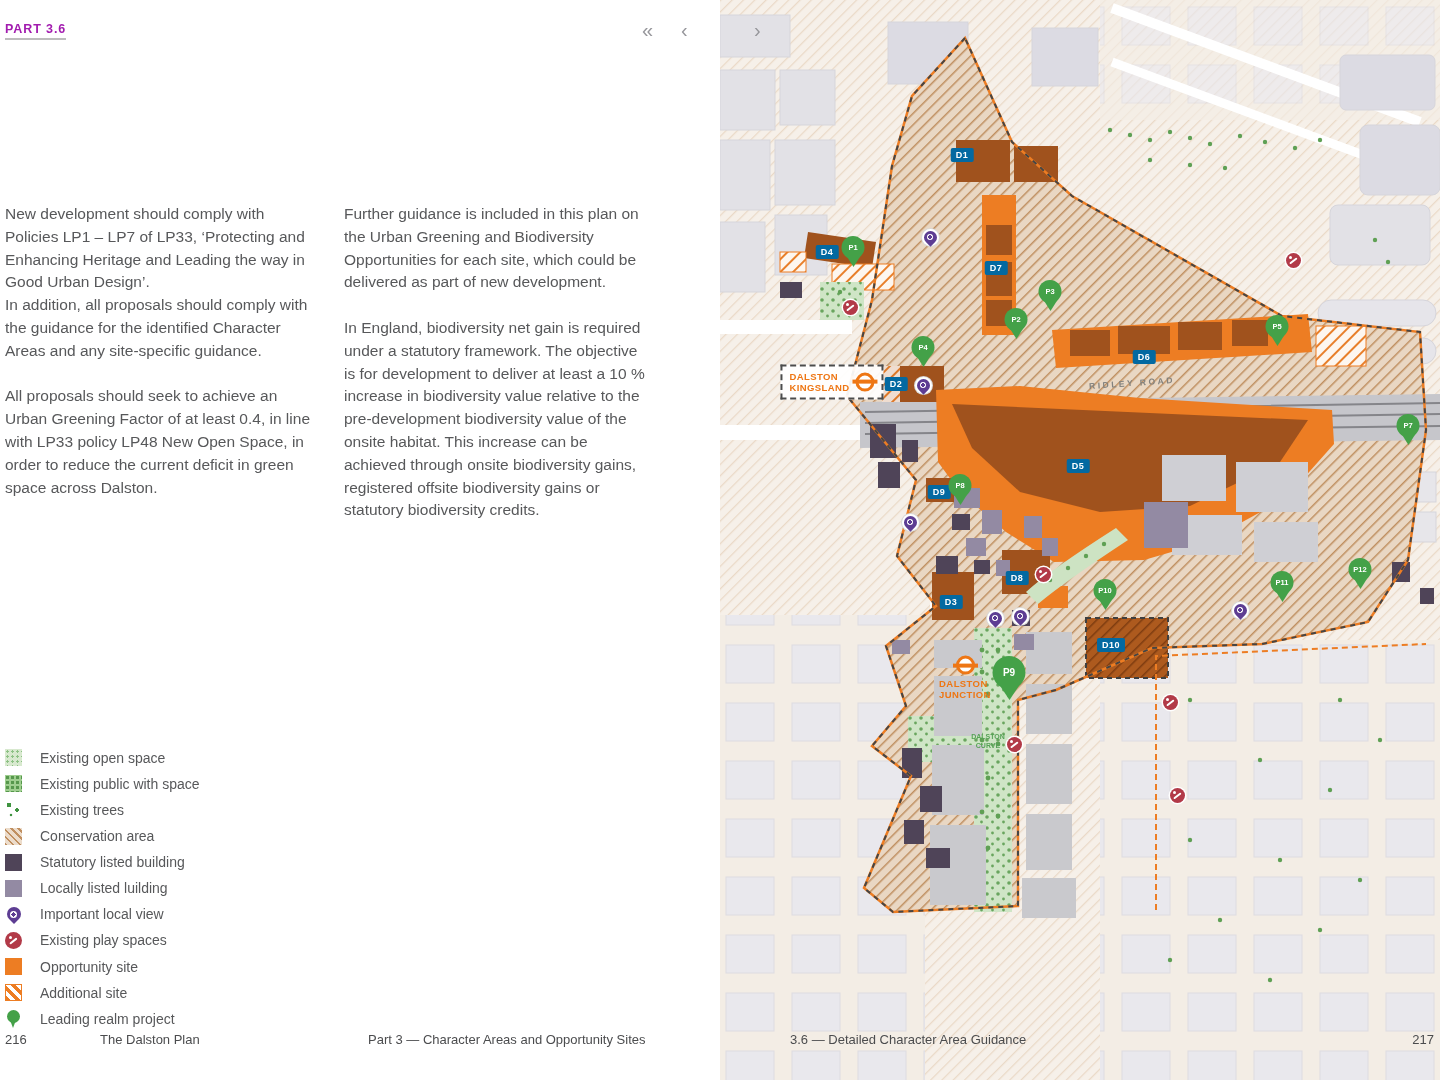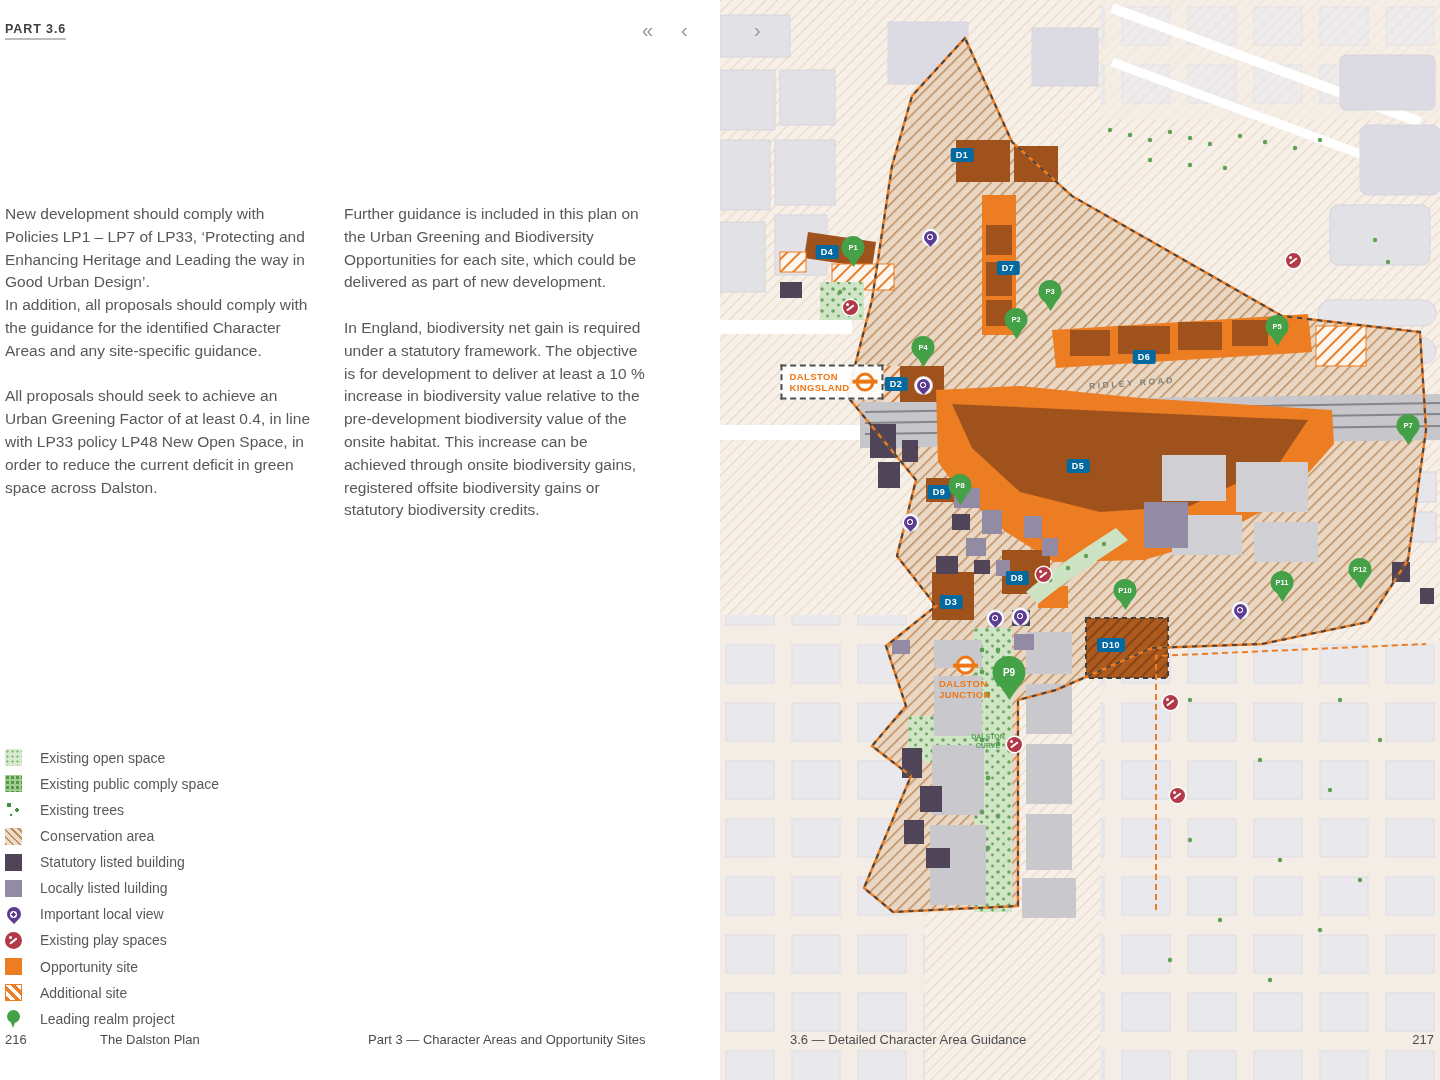--- a/index.html
+++ b/index.html
@@ -1,21 +1,21 @@
 <!DOCTYPE html>
 <html><head>
 <meta charset="utf-8">
 <style>
   html,body{margin:0;padding:0;}
   body{width:1440px;height:1080px;position:relative;overflow:hidden;
        font-family:"Liberation Sans",sans-serif;background:#fff;}
   
   .left-page{position:absolute;left:0;top:0;width:720px;height:1080px;background:#fff;}
   .part-label{position:absolute;left:5px;top:22px;font-size:12.5px;font-weight:bold;
-      letter-spacing:.9px;color:#404040;border-bottom:2px solid #bdbdbd;padding-bottom:2px;}
+      letter-spacing:.9px;color:#a21caf;border-bottom:2px solid #bdbdbd;padding-bottom:2px;}
   .page-title{position:absolute;left:5px;top:54px;width:560px;font-size:22.5px;line-height:1.32;
       font-weight:bold;color:#3a3a3a;letter-spacing:.3px;}
   .nav-ico{position:absolute;top:20px;color:#96969b;font-size:20px;line-height:1;cursor:pointer;}
   .nav-first{left:642px;} .nav-prev{left:681px;} .nav-next{left:754px;z-index:6;}
   .cols{position:absolute;left:5px;top:203px;display:flex;gap:33px;justify-content:space-between;}
   .col{width:306px;font-size:15.5px;line-height:1.47;color:#57585a;}
   .col p{margin:0 0 23px 0;}
   .col p.tight{margin:0;}
   
   .legend{position:absolute;left:5px;top:711px;display:flex;flex-direction:column;gap:8.6px;margin-top:38px;}
@@ -284,37 +284,37 @@
       <path d="M245,38 L192,96 L172,166 L152,300 L127,396 L196,480 L177,556 L216,606 L166,646 L186,706 L152,746 L191,776 L144,888 L173,912 L298,906 L298,700 L336,690 L432,648 L542,644 L648,622 L688,560 L706,430 L700,332 L562,316 L352,196 L292,142 Z" stroke="#ED7D23" stroke-width="2.5"></path>
       <path d="M245,38 L192,96 L172,166 L152,300 L127,396 L196,480 L177,556 L216,606 L166,646 L186,706 L152,746 L191,776 L144,888 L173,912 L298,906 L298,700 L336,690 L432,648 L542,644 L648,622 L688,560 L706,430 L700,332 L562,316 L352,196 L292,142 Z" stroke="#454545" stroke-width="2" stroke-dasharray="5 5"></path>
     </g>
   </svg>
 
   <div class="map-overlay">
     <div class="road-label" style="left:412px;top:383px">RIDLEY ROAD</div>
     <div class="garden-label" style="left:268px;top:742px">DALSTON CURVE</div>
   <div class="site-label" style="left: 242px; top: 155px;">D1</div>
       <div class="site-label" style="left: 107px; top: 252px;">D4</div>
-      <div class="site-label" style="left: 276px; top: 268px; margin-left: 12px;">D7</div>
+      <div class="site-label" style="left: 276px; top: 268px;">D7</div>
       <div class="site-label" style="left: 176px; top: 384px;">D2</div>
       <div class="site-label" style="left: 424px; top: 357px;">D6</div>
       <div class="site-label" style="left: 358px; top: 466px;">D5</div>
       <div class="site-label" style="left: 219px; top: 492px;">D9</div>
       <div class="site-label" style="left: 297px; top: 578px;">D8</div>
       <div class="site-label" style="left: 231px; top: 602px;">D3</div>
       <div class="site-label" style="left: 391px; top: 645px;">D10</div>
       <div class="pin" style="left: 133px; top: 268px;">P1</div>
       <div class="pin" style="left: 296px; top: 340px;">P2</div>
       <div class="pin" style="left: 330px; top: 312px;">P3</div>
       <div class="pin" style="left: 203px; top: 368px;">P4</div>
       <div class="pin" style="left: 557px; top: 347px;">P5</div>
       <div class="pin" style="left: 688px; top: 446px;">P7</div>
       <div class="pin" style="left: 240px; top: 506px;">P8</div>
       <div class="pin big" style="left: 289px; top: 700px;">P9</div>
-      <div class="pin" style="left: 405px; top: 611px;">P10</div>
+      <div class="pin" style="left: 385px; top: 611px;">P10</div>
       <div class="pin" style="left: 562px; top: 603px; text-align: right;">P11</div>
       <div class="pin" style="left: 640px; top: 590px;">P12</div>
       <div class="view-icon" style="left: 210px; top: 237px;"></div>
       <div class="view-icon" style="left: 203px; top: 385px;"></div>
       <div class="view-icon" style="left: 190px; top: 522px;"></div>
       <div class="view-icon" style="left: 275px; top: 618px;"></div>
       <div class="view-icon" style="left: 300px; top: 616px;"></div>
       <div class="view-icon" style="left: 520px; top: 610px;"></div>
       <div class="play-icon" style="left: 130px; top: 307px;"></div>
       <div class="play-icon" style="left: 573px; top: 260px;"></div>
@@ -348,21 +348,21 @@
     </div>
   </div>
 
   <div class="legend">
       <div class="legend-row">
         <span class="sw sw-open"></span>
         <span class="legend-label">Existing open space</span>
       </div>
       <div class="legend-row">
         <span class="sw sw-public"></span>
-        <span class="legend-label">Existing public comply space</span>
+        <span class="legend-label">Existing public with space</span>
       </div>
       <div class="legend-row">
         <span class="sw sw-trees"></span>
         <span class="legend-label">Existing trees</span>
       </div>
       <div class="legend-row">
         <span class="sw sw-conservation"></span>
         <span class="legend-label">Conservation area</span>
       </div>
       <div class="legend-row">

